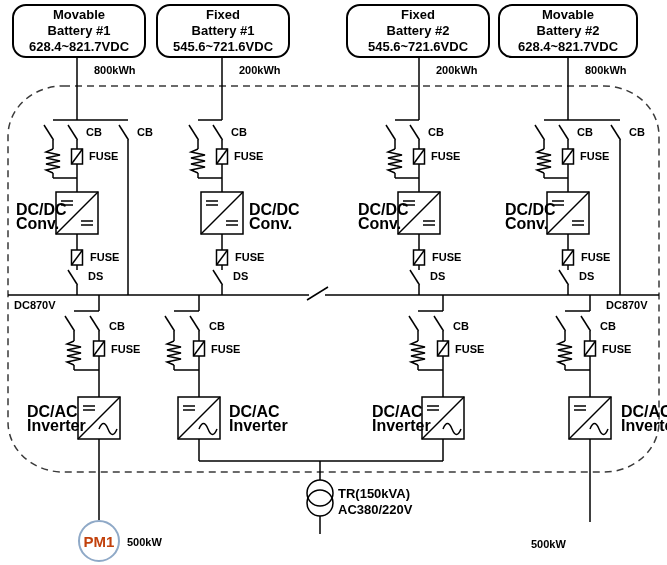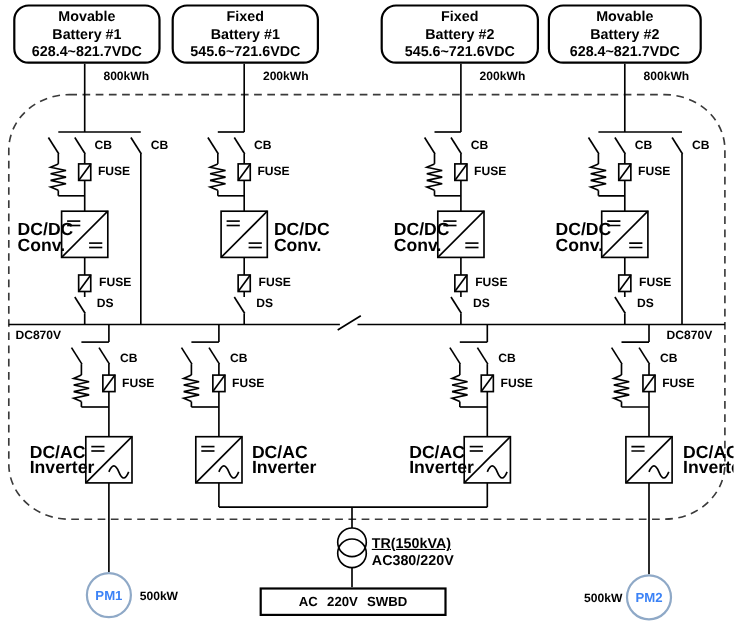--- a/index.html
+++ b/index.html
@@ -8,21 +8,21 @@
   svg.wires{position:absolute;left:0;top:0;}
   .lbl{position:absolute;font-weight:700;font-size:11px;color:#000;white-space:nowrap;line-height:12px;}
   .lbl12{font-size:11px;}
   .lbl13{font-size:13px;line-height:15px;}
   .two{font-size:16px;line-height:14px;}
   .batt{position:absolute;box-sizing:border-box;border:2px solid #000;border-radius:14px;
         display:flex;flex-direction:column;align-items:center;justify-content:center;
         font-weight:700;font-size:13px;line-height:16px;text-align:center;background:#fff;color:#000;}
   .pm{position:absolute;box-sizing:border-box;width:42px;height:42px;border:2px solid #8fa9c7;
       border-radius:50%;display:flex;align-items:center;justify-content:center;
-      font-weight:700;font-size:12px;color:#3b82f6;background:#fff;}
+      font-weight:700;font-size:15px;color:#c2410c;background:#fff;}
   .swbd{position:absolute;left:236px;top:534px;width:170px;height:26px;box-sizing:border-box;
         border:2px solid #000;display:flex;align-items:center;justify-content:center;
         font-weight:700;font-size:12px;word-spacing:5px;color:#000;background:#fff;}
 </style>
 </head>
 <body>
 
 <div class="canvas">
 
   <svg class="wires" width="667" height="565" viewBox="0 0 667 565">
@@ -308,30 +308,24 @@
   </div>
   <div class="lbl two" style="left:372px;top:405px;">
     <div>DC/AC</div>
     <div>Inverter</div>
   </div>
   <div class="lbl two" style="left:621px;top:405px;">
     <div>DC/AC</div>
     <div>Inverter</div>
   </div>
 
-  <div class="lbl lbl13" style="left:338px;top:486px;text-decoration:underline;">TR(150kVA)</div>
+  <div class="lbl lbl13" style="left:338px;top:486px;">TR(150kVA)</div>
   <div class="lbl lbl13" style="left:338px;top:502px;">AC380/220V</div>
 
-  <div class="swbd">
-    <span>AC 220V SWBD</span>
-  </div>
 
   <div class="pm" style="left:78px;top:520px;">
     <span>PM1</span>
   </div>
   <div class="lbl lbl12" style="left:127px;top:536px;">500kW</div>
 
-  <div class="pm" style="left:569px;top:522px;">
-    <span>PM2</span>
-  </div>
   <div class="lbl lbl12" style="left:531px;top:538px;">500kW</div>
 
 </div>
 
 </body></html>

